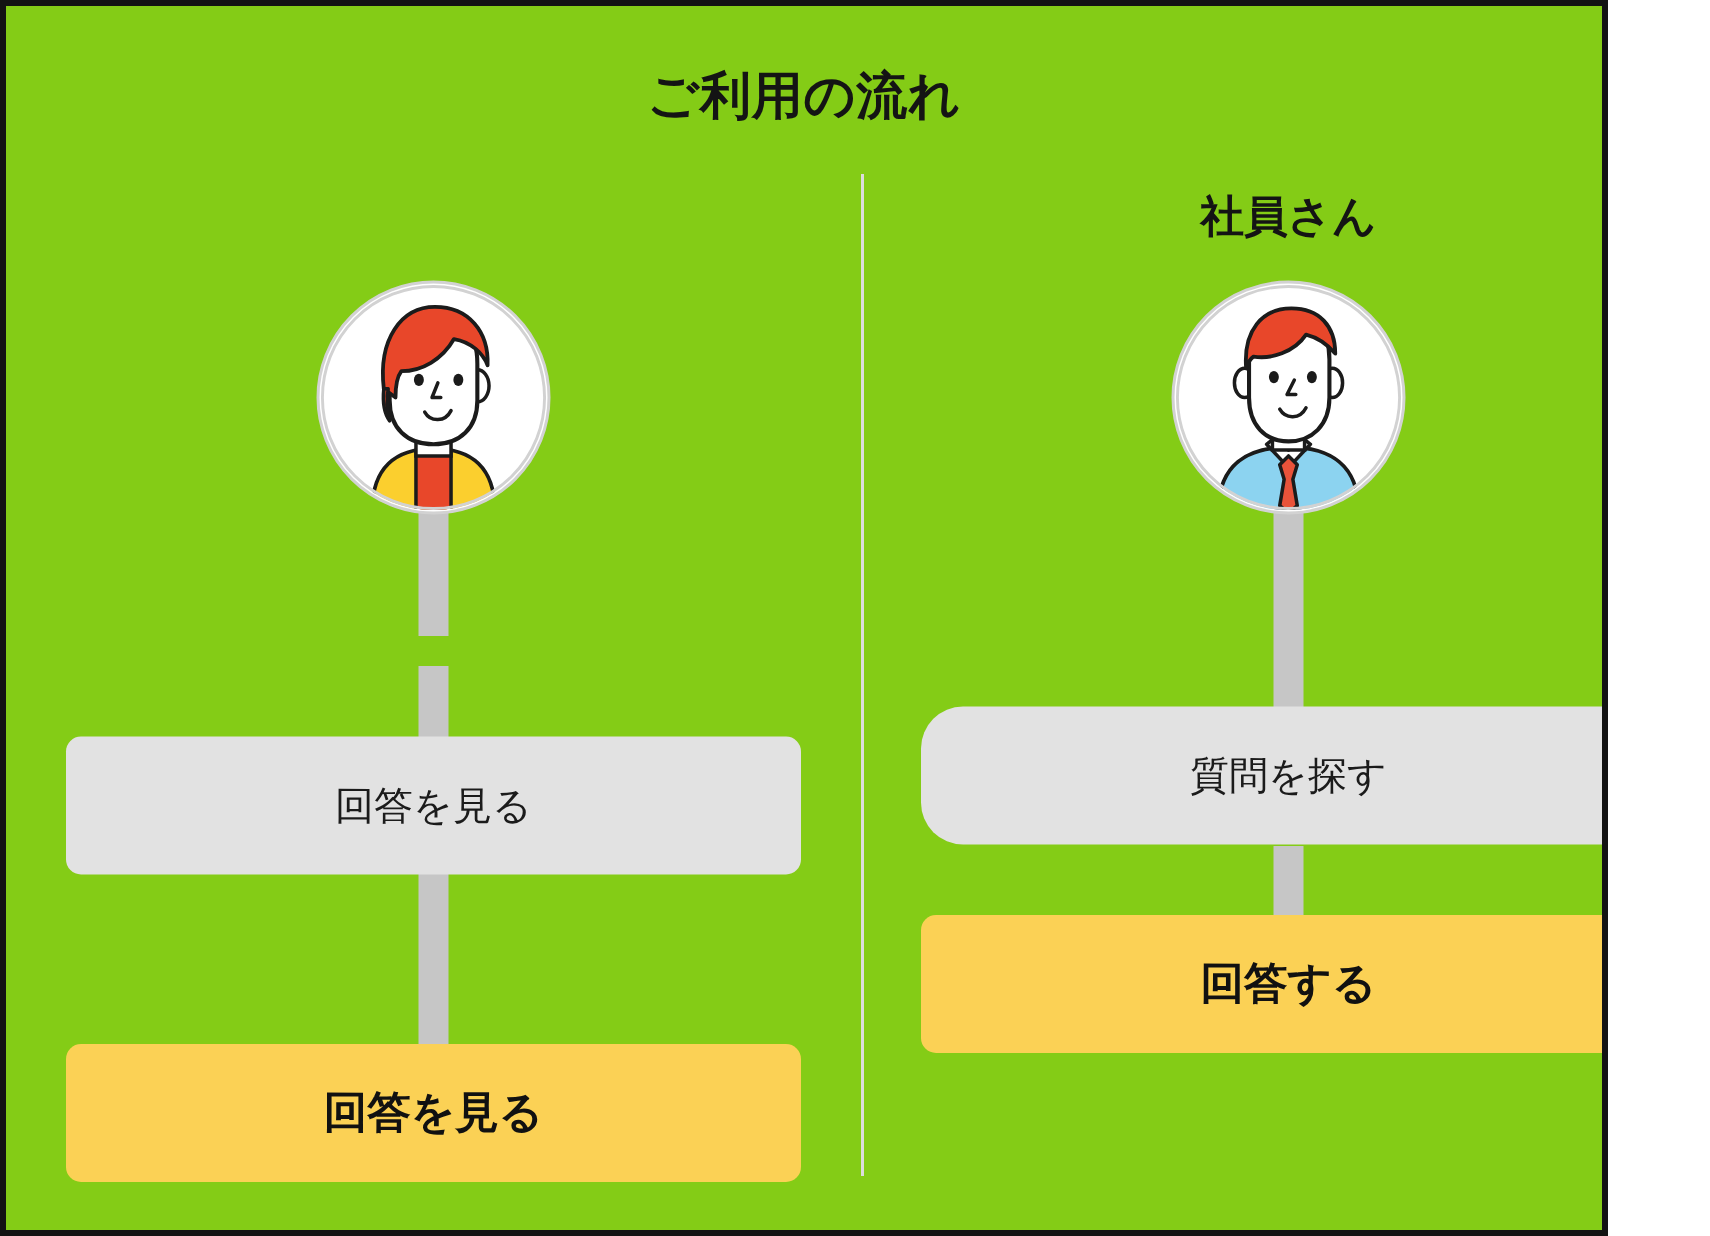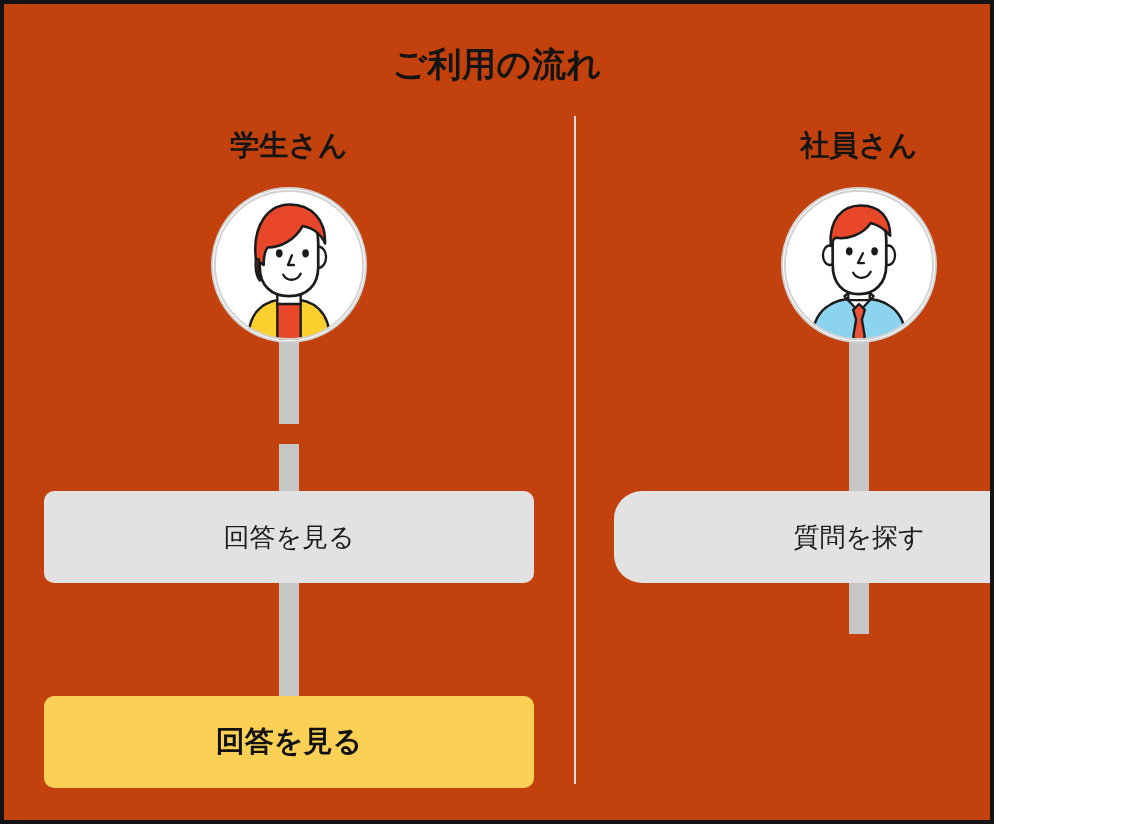--- a/index.html
+++ b/index.html
@@ -7,23 +7,23 @@
     margin: 0;
     padding: 0;
     background: #ffffff;
   }
   body {
     font-family: "Liberation Sans", "DejaVu Sans", sans-serif;
   }
 
   .canvas {
     position: relative;
-    width: 994px;
+    width: 1072px;
     height: 824px;
-    background: #c2410c;
+    background: #84cc16;
     box-sizing: border-box;
     border: 4px solid #131313;
     overflow: hidden;
   }
 
   
   .page-title {
     position: absolute;
     left: 0;
     top: 40px;
@@ -121,21 +121,20 @@
 <body>
 
 <div class="canvas">
 
   <div class="page-title">ご利用の流れ</div>
 
   <div class="column-divider"></div>
 
   <div class="column left">
 
-    <div class="column-title">学生さん</div>
 
     <div class="rail" style="top:320px;height:100px;"></div>
     <div class="rail" style="top:440px;height:70px;"></div>
     <div class="rail" style="top:560px;height:170px;"></div>
 
     <div class="avatar">
       <svg viewBox="0 0 156 156" xmlns="http://www.w3.org/2000/svg">
         <defs>
           <clipPath id="clipStudent">
               <circle cx="78" cy="78" r="77"></circle>
@@ -220,19 +219,22 @@
           <ellipse cx="94" cy="64" rx="3.4" ry="4.2" fill="#1b1b1b"></ellipse>
 
           <path d="M82 66 L77 76 L83 76" fill="none" stroke="#1b1b1b" stroke-width="2.4" stroke-linecap="round" stroke-linejoin="round"></path>
 
           <path d="M72 86 C76 93 86 93 90 85" fill="none" stroke="#1b1b1b" stroke-width="2.4" stroke-linecap="round"></path>
         </g>
         <circle cx="78" cy="78" r="76" fill="none" stroke="#d2d2d2" stroke-width="2"></circle>
       </svg>
     </div>
 
-    <div class="step gray" style="top:487px;border-radius:28px;">
+    <div class="step gray" style="top:467px;border-radius:28px;">
       <span>質問を探す</span>
     </div>
 
+    <div class="step accent" style="top:606px;">
+      <span>回答する</span>
+    </div>
   </div>
 
 </div>
 
 </body></html>

